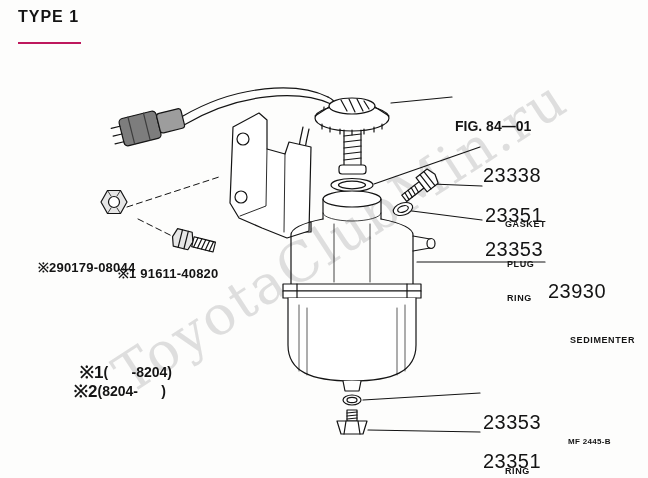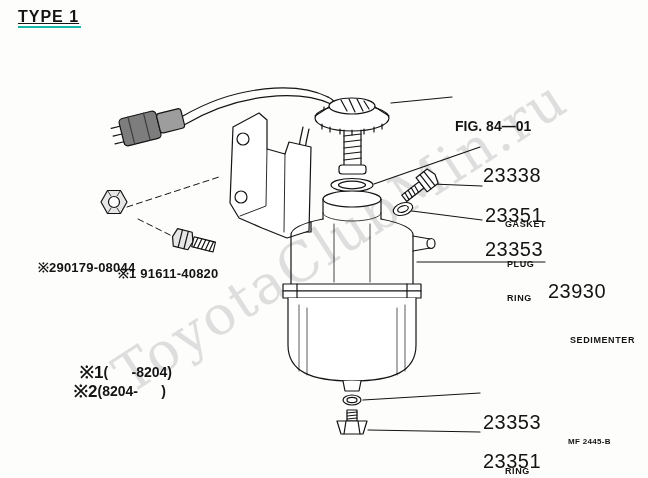--- a/index.html
+++ b/index.html
@@ -16,21 +16,21 @@
     font-family:"DejaVu Serif", serif; font-size:54px; letter-spacing:2px;
     color:#c6c6c6; opacity:.55; white-space:nowrap; pointer-events:none;
   }
 
   svg.drawing { position:absolute; left:0; top:0; }
 
   .label { position:absolute; white-space:pre; }
 
   .title {
     left:18px; top:8px; font-size:16px; font-weight:700; letter-spacing:1px;
-    border-bottom:2px solid #14b8a6; padding:0 2px 0 0;text-decoration:underline;
+    border-bottom:2px solid #be185d; padding:0 2px 16px 0;
   }
 
   .refer { left:455px; top:84px; font-size:14px; font-weight:700; line-height:17px; }
 
   .callout .num { font-size:20px; font-weight:400; letter-spacing:.5px; line-height:15px; }
   .callout .nm  { font-size:9px;  font-weight:700; letter-spacing:.6px; line-height:11px;margin-left:22px; }
 
   .ref { font-size:13px; font-weight:700; letter-spacing:.2px; }
 
   .legend-line { font-weight:700; }

